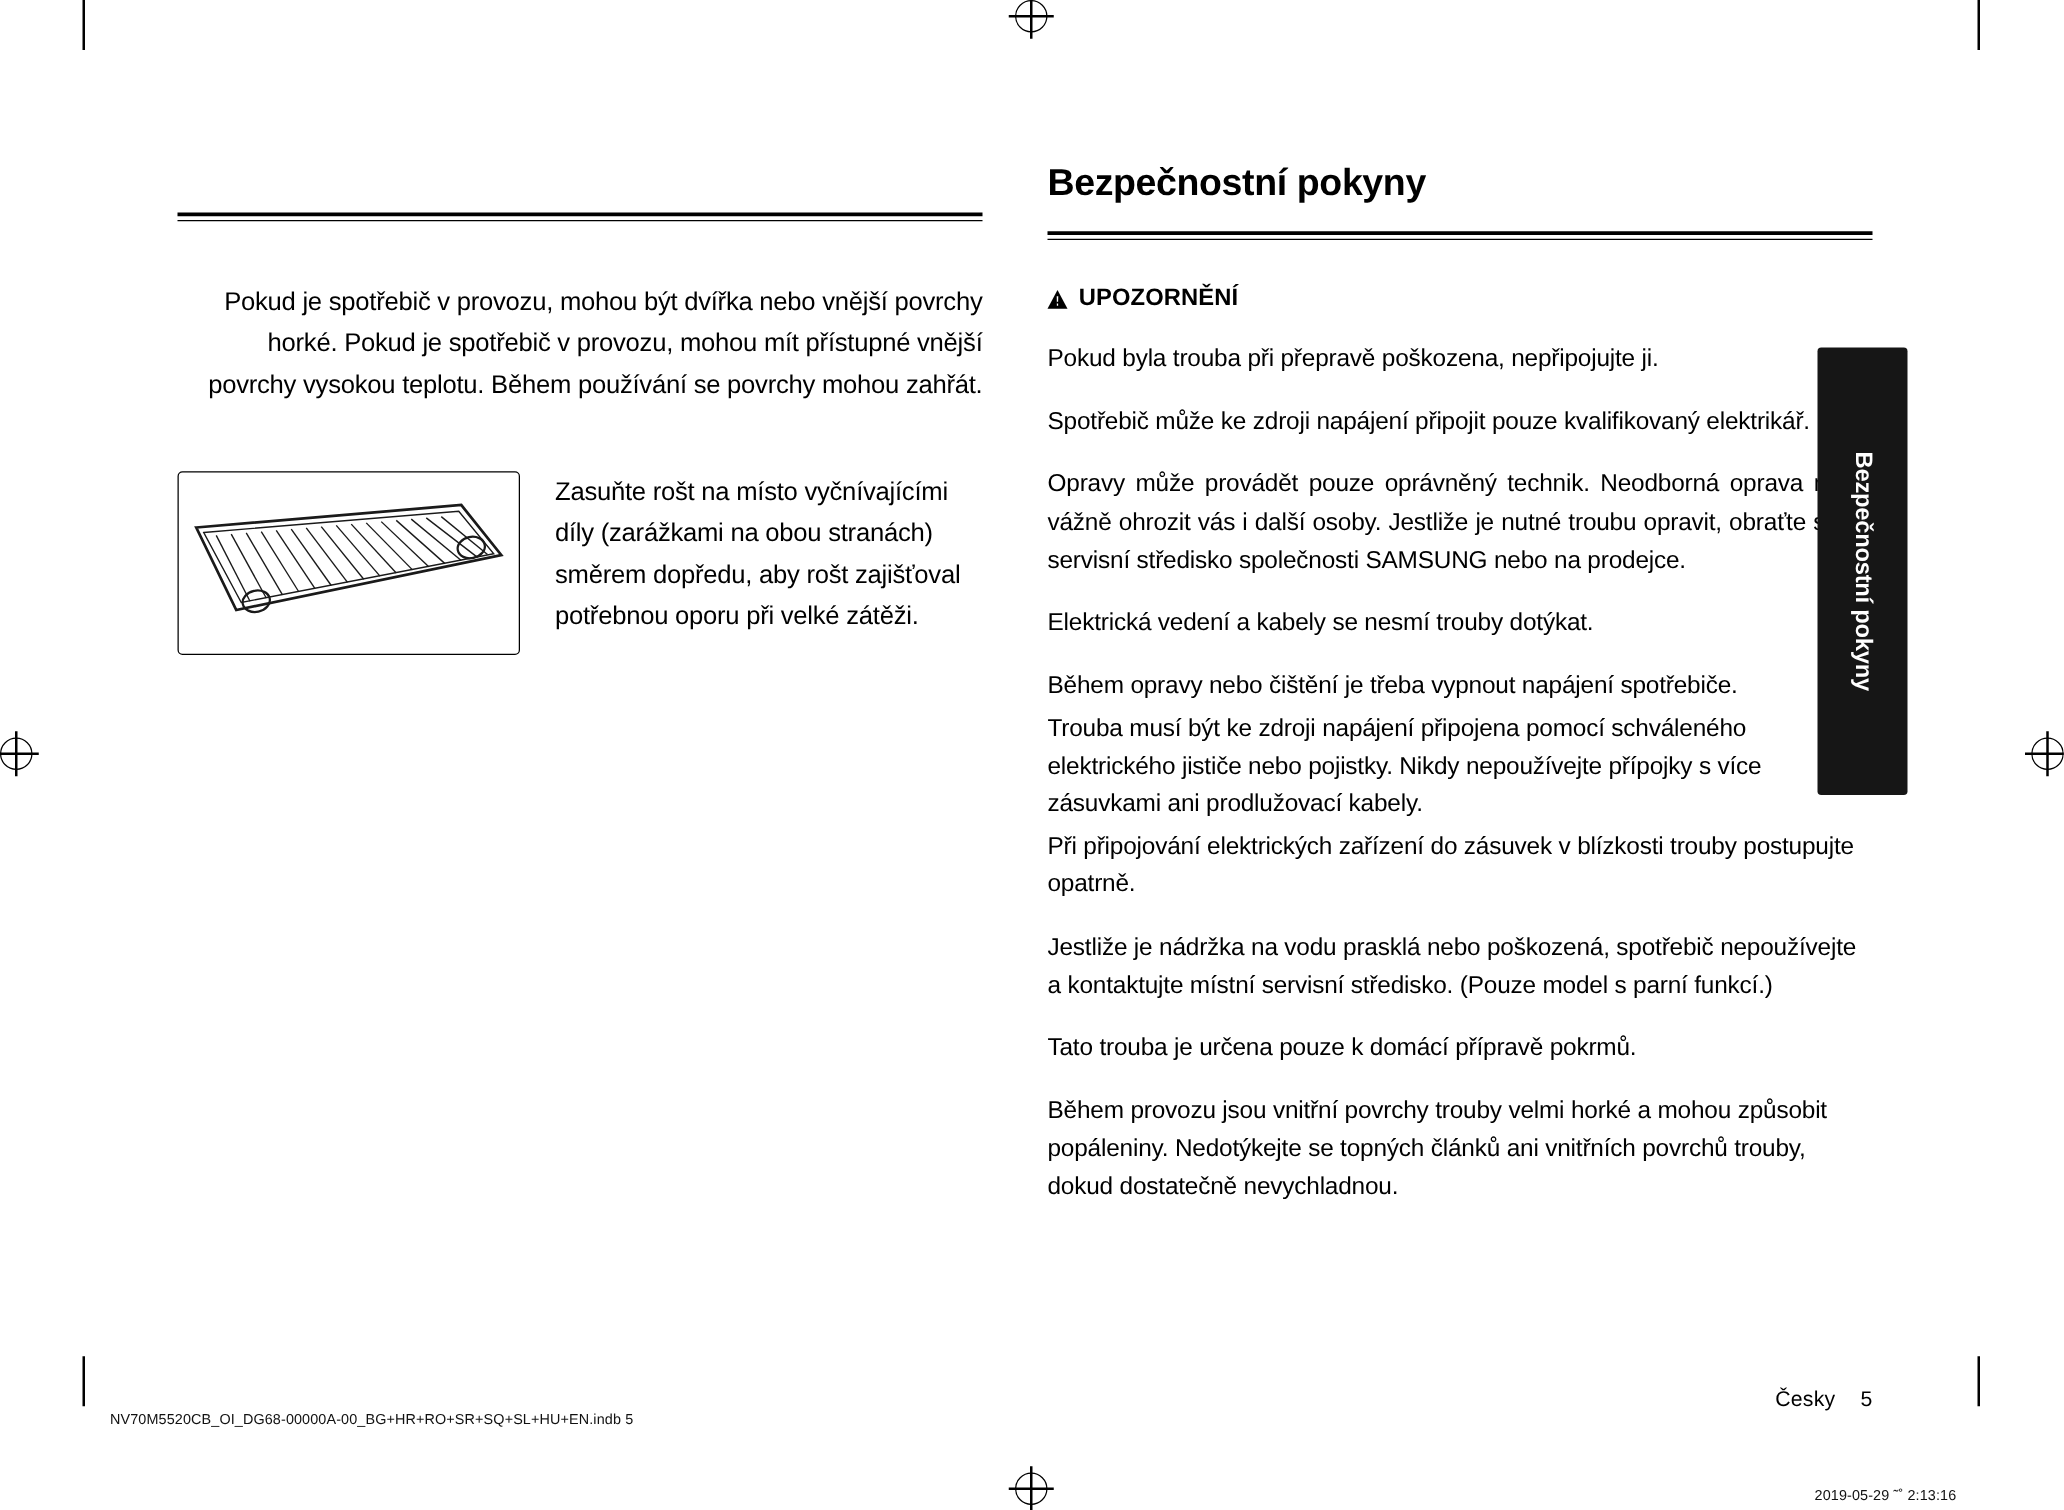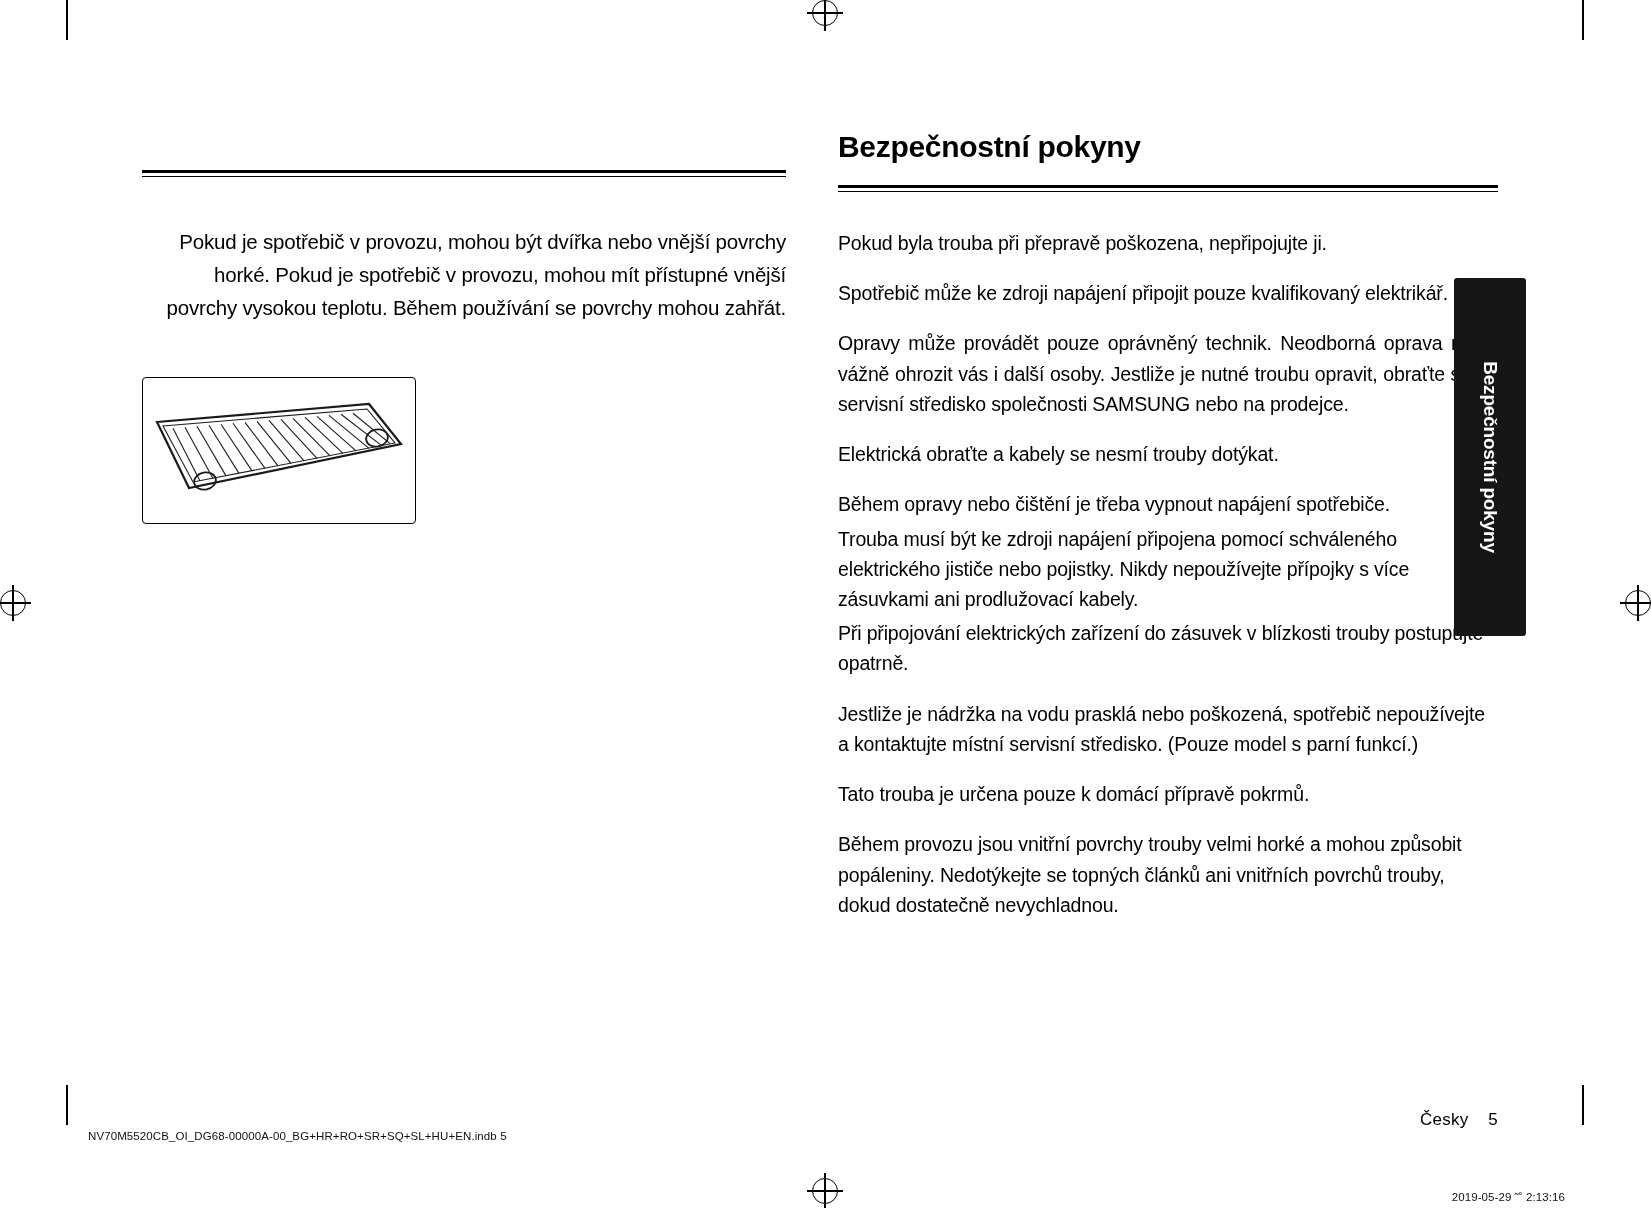--- a/index.html
+++ b/index.html
@@ -256,36 +256,41 @@
             <line x1="186" y1="37.3" x2="226" y2="70.4"></line>
             <line x1="198" y1="36.3" x2="239" y2="67.9"></line>
             <line x1="210" y1="35.3" x2="247" y2="65.6"></line>
           </g>
           <g fill="none" stroke="#1a1a1a" stroke-width="1.8">
             <ellipse cx="234" cy="60" rx="11" ry="8.5" transform="rotate(-12 234 60)"></ellipse>
             <ellipse cx="62" cy="103" rx="11" ry="8.5" transform="rotate(-12 62 103)"></ellipse>
           </g>
         </svg>
       </div>
+      <div class="figure-caption">Zasuňte rošt na místo vyčnívajícími díly (zarážkami na obou stranách) směrem dopředu, aby rošt zajišťoval potřebnou oporu při velké zátěži.</div>
     </div>
   </div>
 
   <div class="col-right">
     <h1 class="section-title">Bezpečnostní pokyny</h1>
     <div class="rule-thick"></div>
     <div class="rule-gap"></div>
     <div class="rule-thin"></div>
 
     <div style="height:36px"></div>
 
+    <div class="warn-head">
+      <span class="warn-tri"></span>
+      <span>UPOZORNĚNÍ</span>
+    </div>
 
     <p class="body">Pokud byla trouba při přepravě poškozena, nepřipojujte ji.</p>
     <p class="body">Spotřebič může ke zdroji napájení připojit pouze kvalifikovaný elektrikář.</p>
     <p class="body justify">Opravy může provádět pouze oprávněný technik. Neodborná oprava může vážně ohrozit vás i další osoby. Jestliže je nutné troubu opravit, obraťte se na servisní středisko společnosti SAMSUNG nebo na prodejce.</p>
-    <p class="body">Elektrická obraťte a kabely se nesmí trouby dotýkat.</p>
+    <p class="body">Elektrická vedení a kabely se nesmí trouby dotýkat.</p>
     <p class="body tight">Během opravy nebo čištění je třeba vypnout napájení spotřebiče.</p>
     <p class="body tight">Trouba musí být ke zdroji napájení připojena pomocí schváleného elektrického jističe nebo pojistky. Nikdy nepoužívejte přípojky s více zásuvkami ani prodlužovací kabely.</p>
     <p class="body">Při připojování elektrických zařízení do zásuvek v blízkosti trouby postupujte opatrně.</p>
     <p class="body">Jestliže je nádržka na vodu prasklá nebo poškozená, spotřebič nepoužívejte a kontaktujte místní servisní středisko. (Pouze model s parní funkcí.)</p>
     <p class="body">Tato trouba je určena pouze k domácí přípravě pokrmů.</p>
     <p class="body">Během provozu jsou vnitřní povrchy trouby velmi horké a mohou způsobit popáleniny. Nedotýkejte se topných článků ani vnitřních povrchů trouby, dokud dostatečně nevychladnou.</p>
   </div>
 
   <div class="side-tab">
     <span>Bezpečnostní pokyny</span>

